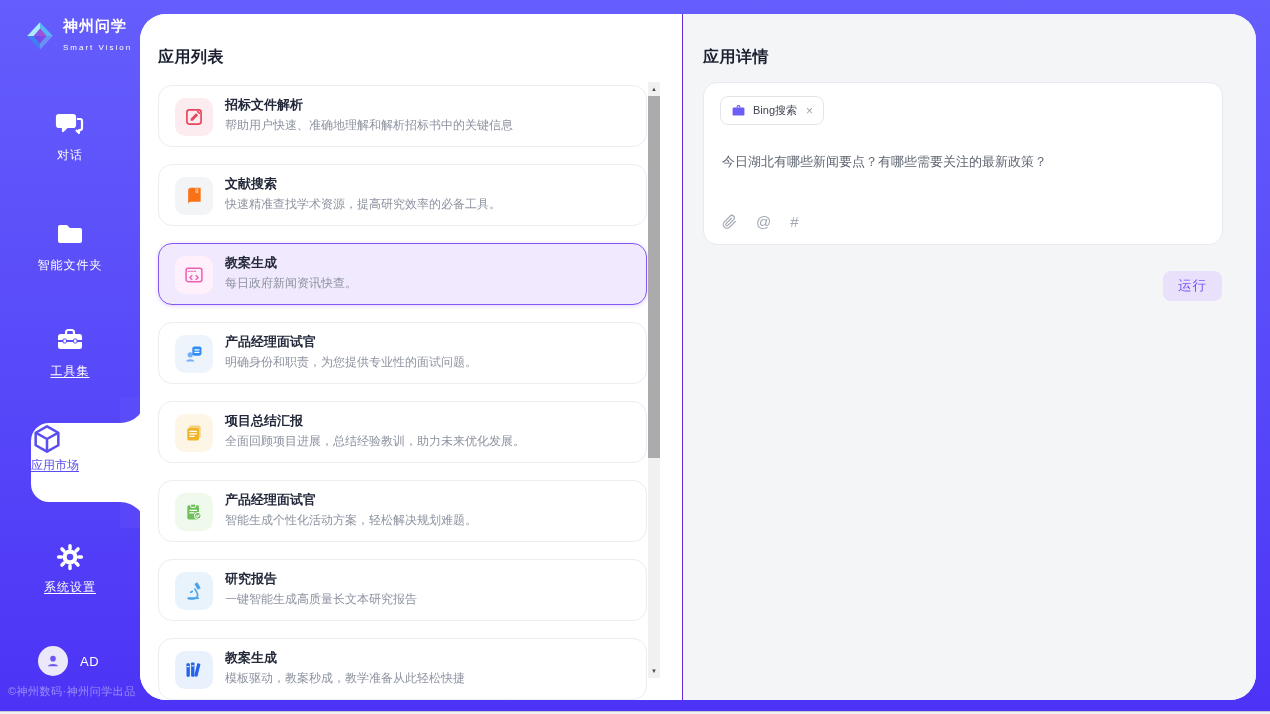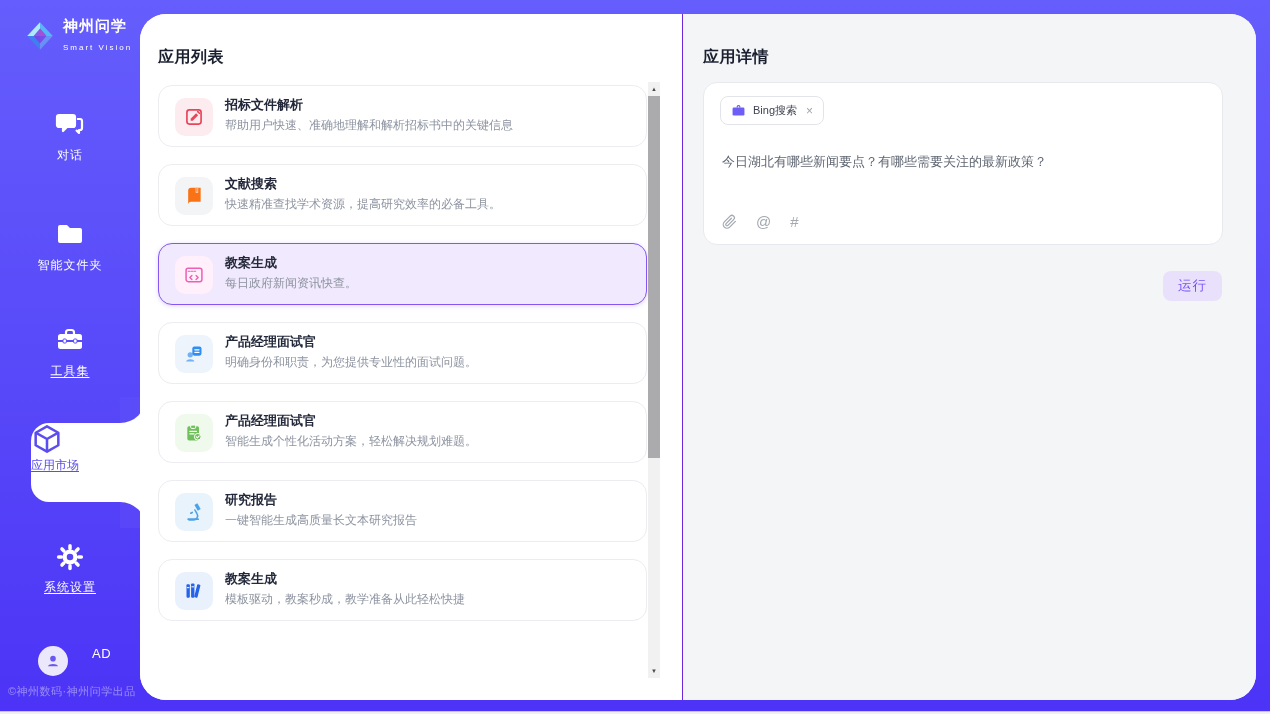--- a/index.html
+++ b/index.html
@@ -22,21 +22,21 @@
   
   .active-bump { position:absolute; left:31px; width:115px; top:423px; height:79px;
     background:#fff; border-radius:18px 0 0 18px; text-align:left; cursor:pointer; }
   .bump-corner { position:absolute; right:0; width:26px; height:26px; background:#fff; overflow:hidden; }
   .bump-corner.top { top:-26px; } .bump-corner.bot { bottom:-26px; }
   .bump-corner.top .inner { width:100%; height:100%; background:#5a4cf9; border-bottom-right-radius:26px; }
   .bump-corner.bot .inner { width:100%; height:100%; background:#5846f8; border-top-right-radius:26px; }
   .active-bump .nav-ic { margin-top:7px; color:#5b4df0; }
   .active-bump .nav-label { color:#5b4df0; font-size:12px; margin-top:2px; display:block; }
 
-  .user-row { position:absolute; left:38px; top:646px; display:flex; gap:24px; cursor:pointer; }
+  .user-row { position:absolute; left:38px; top:646px; display:flex; align-items:center; gap:12px; cursor:pointer; }
   .avatar-circle { width:30px; height:30px; border-radius:50%; background:#ece8fc;
     display:flex; align-items:center; justify-content:center; color:#6a58f0; }
   .user-name { font-size:13px; color:#fff; letter-spacing:.5px; }
   .sidebar-footer { position:absolute; left:8px; top:684px; font-size:11px; color:rgba(255,255,255,.42); letter-spacing:.5px; }
 
   
   .main { position:absolute; left:140px; top:14px; width:1116px; height:686px;
     background:#fff; border-radius:26px; overflow:hidden; display:flex; }
   .list-panel { width:542px; position:relative; background:#fff; }
   .panel-title { font-size:16px; font-weight:bold; color:#1b2030; letter-spacing:.5px; }
@@ -232,20 +232,31 @@
             <rect x="10" y="3" width="11" height="11" rx="2.5" fill="currentColor"></rect>
             <path d="M13 7h5M13 10h5" stroke="#fff" stroke-width="1.5" stroke-linecap="round"></path>
             <circle cx="7.5" cy="13" r="3.2" fill="currentColor" opacity=".65"></circle>
             <path d="M2.5 21c.8-3.6 9.2-3.6 10 0z" fill="currentColor" opacity=".65"></path>
           </svg>
         </span>
         <span class="card-title">产品经理面试官</span>
         <span class="card-desc">明确身份和职责，为您提供专业性的面试问题。</span>
       </div>
 
+      <div class="app-card" style="--tile-bg: #fdf6e7; --icon-color: #f0b429;">
+        <span class="tile">
+          <svg width="20" height="20" viewBox="0 0 24 24">
+            <rect x="6" y="3" width="14" height="15" rx="2" fill="currentColor" opacity=".55"></rect>
+            <rect x="4" y="6" width="14" height="15" rx="2" fill="currentColor"></rect>
+            <path d="M7 10h8M7 13h8M7 16h5" stroke="#fff" stroke-width="1.5" stroke-linecap="round"></path>
+          </svg>
+        </span>
+        <span class="card-title">项目总结汇报</span>
+        <span class="card-desc">全面回顾项目进展，总结经验教训，助力未来优化发展。</span>
+      </div>
 
       <div class="app-card" style="--tile-bg: #effaec; --icon-color: #6fbf5a;">
         <span class="tile">
           <svg width="20" height="20" viewBox="0 0 24 24">
             <rect x="4" y="4" width="14" height="17" rx="2" fill="currentColor"></rect>
             <rect x="8" y="2.5" width="6" height="4" rx="1.3" fill="currentColor" stroke="#fff" stroke-width="1.2"></rect>
             <path d="M7 10h8M7 13h5" stroke="#fff" stroke-width="1.5" stroke-linecap="round"></path>
             <circle cx="16.5" cy="16.5" r="4" fill="currentColor" stroke="#fff" stroke-width="1.2"></circle>
             <path d="M14.8 16.5l1.3 1.3 2.2-2.4" stroke="#fff" stroke-width="1.4" fill="none" stroke-linecap="round" stroke-linejoin="round"></path>
           </svg>

